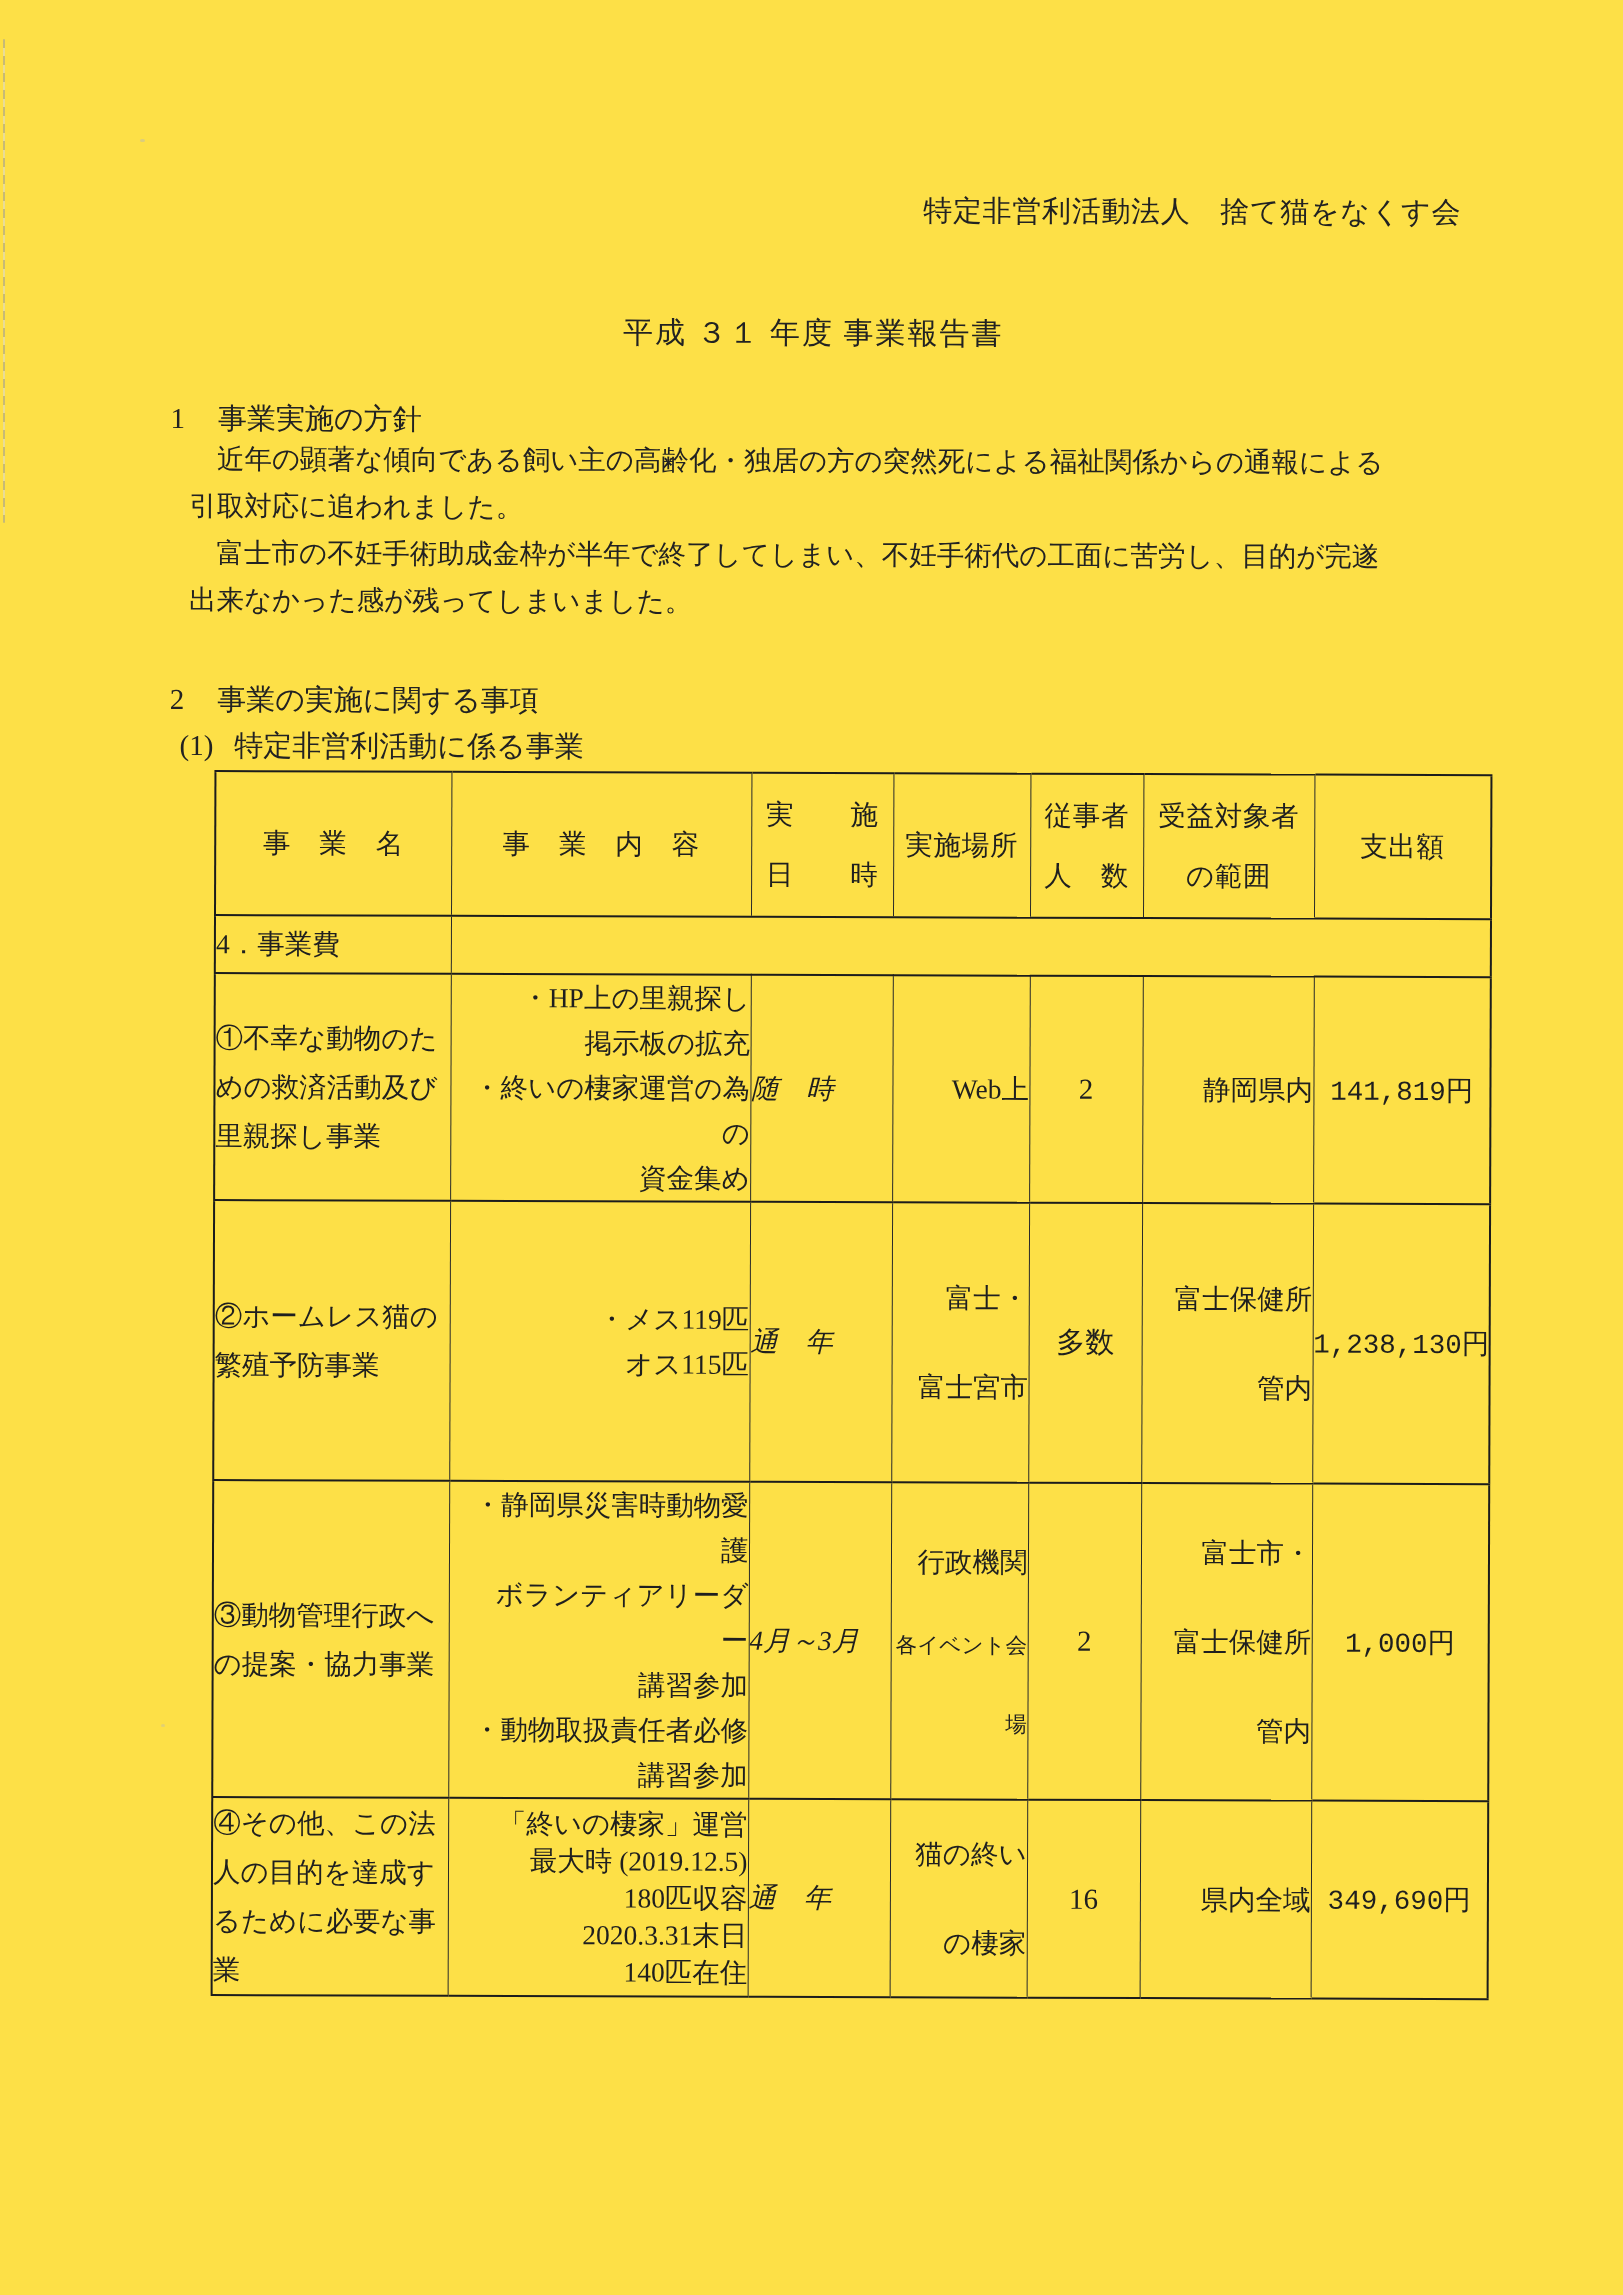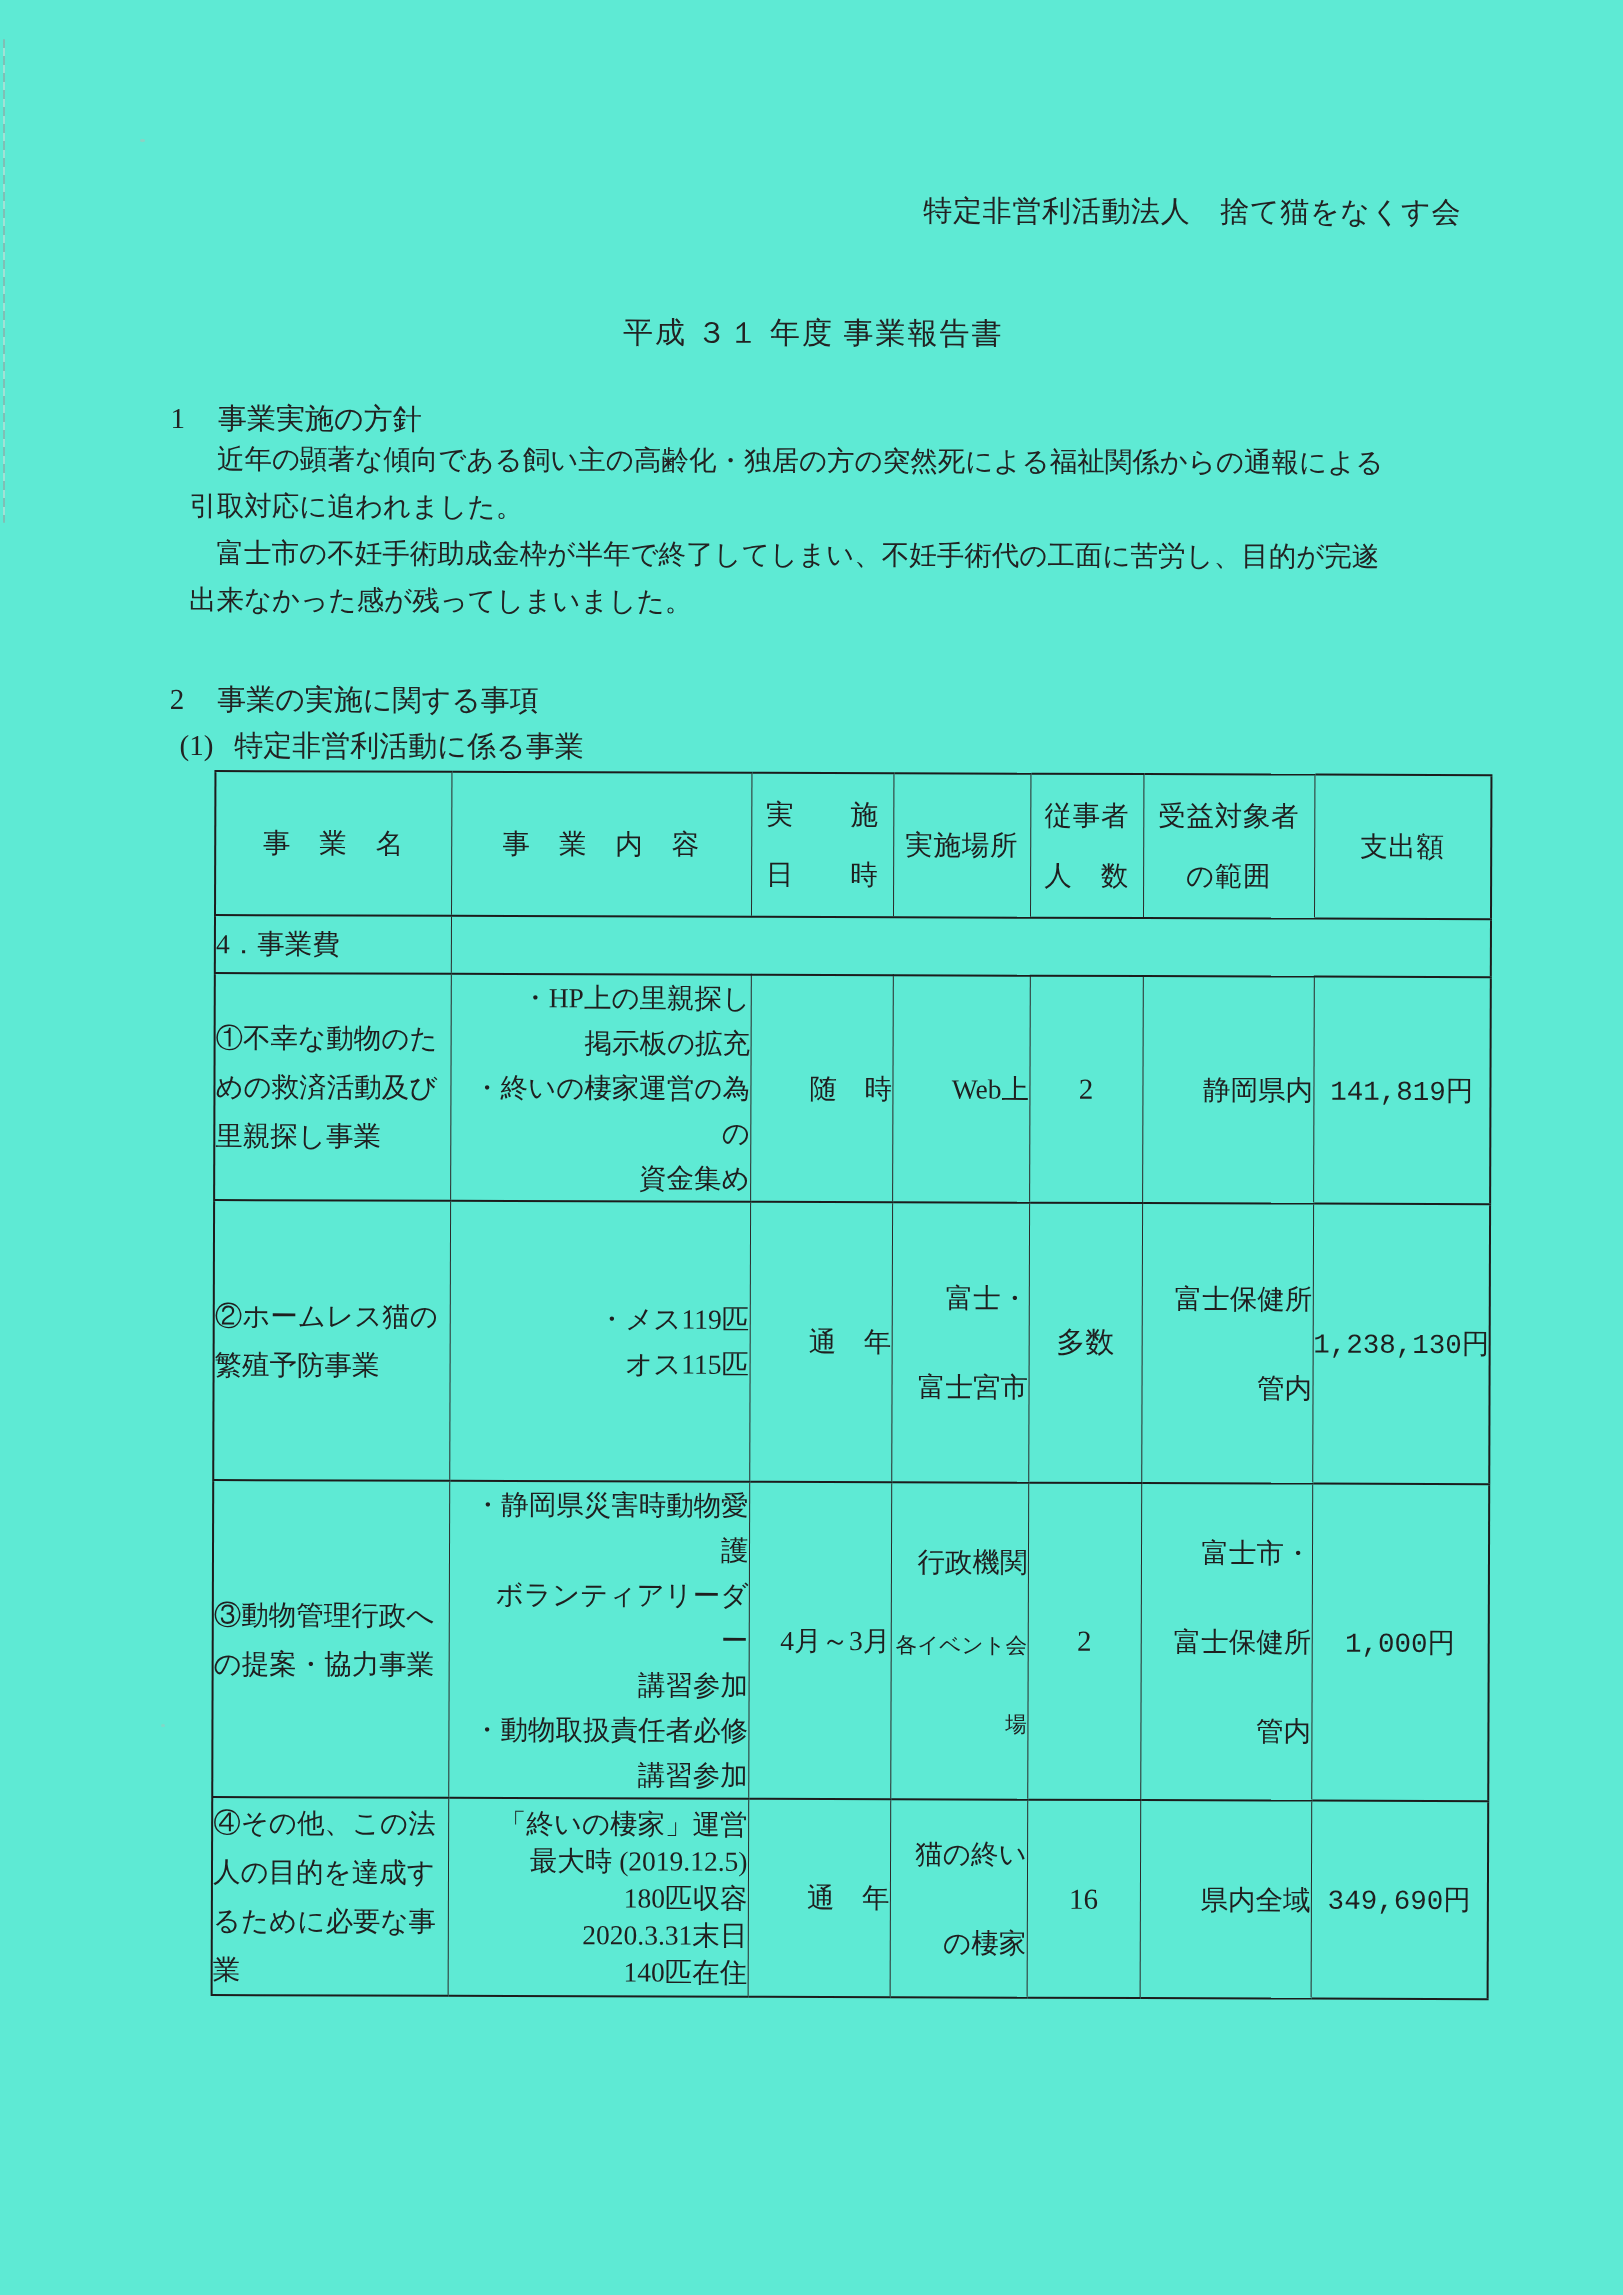--- a/index.html
+++ b/index.html
@@ -4,21 +4,21 @@
 <style>
   html,body{margin:0;padding:0;}
   body{
     width:1623px;height:2295px;
     background:#e8e8e6;
     font-family:"Liberation Serif","DejaVu Serif",serif;
     color:#222;
   }
   .sheet{
     position:relative;width:1623px;height:2295px;
-    background:#5eead4;overflow:hidden;
+    background:#fde047;overflow:hidden;
   }
   .content{
     position:absolute;inset:0;
     transform:rotate(0.18deg);
     transform-origin:50% 40%;
   }
   
   .edge-streak{
     position:absolute;left:2.6px;top:39px;width:2.6px;height:484px;
     background:repeating-linear-gradient(#9b9b9b 0 9.2px,#d9d9d6 9.2px 17px);
@@ -73,21 +73,21 @@
 
   th .ml{line-height:60px;}
   th{text-align:center;letter-spacing:0.7px;}
 
   td.c-name{text-align:left;padding:5.2px 7.9px 5.2px 13px;}
   td.c-name .ml{line-height:49px;}
   td.c-fee{text-align:left;padding-left:17px;}
   td.c-content{text-align:right;padding:5.2px 6.5px 5.2px 19.6px;}
   td.c-content .ml{line-height:45px;}
   tr.r4 td.c-content .ml{line-height:37px;margin-top:9px;}
-  td.c-dt{text-align:right;white-space:nowrap;}
+  td.c-dt{text-align:left;white-space:nowrap;font-style:italic;}
   td.c-place,td.c-benefit{text-align:right;}
   td.c-place .ml,td.c-benefit .ml{line-height:89px;}
   td.c-place .sub{font-size:21.6px;line-height:79px;}
   td.c-workers{text-align:center;font-size:29px;}
   td.c-expense{text-align:center;padding-right:17px;white-space:nowrap;font-family:Liberation Mono, monospace;}
 </style>
 </head>
 <body>
 
 <div class="sheet">

